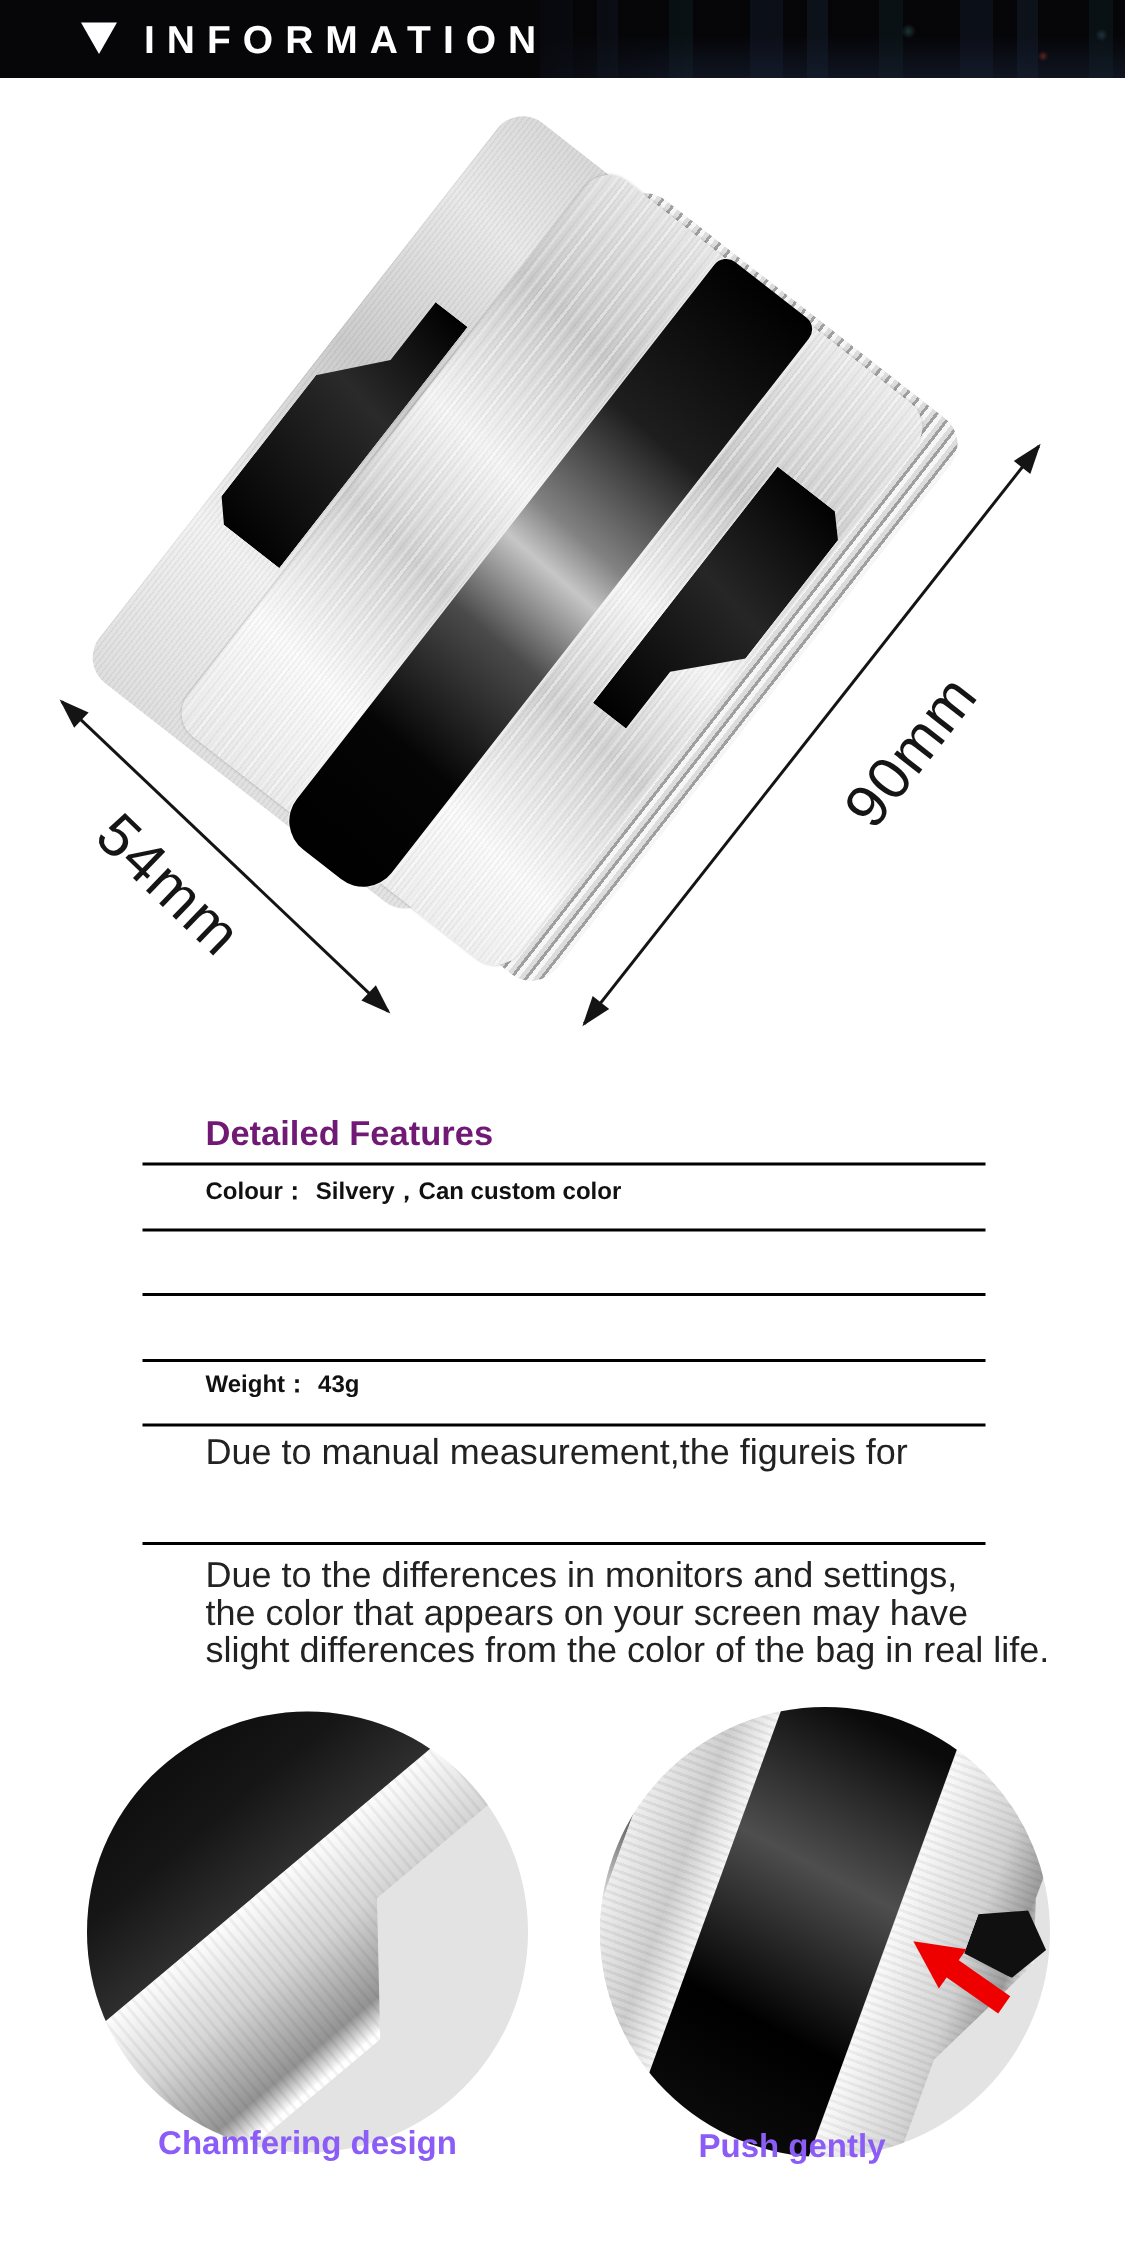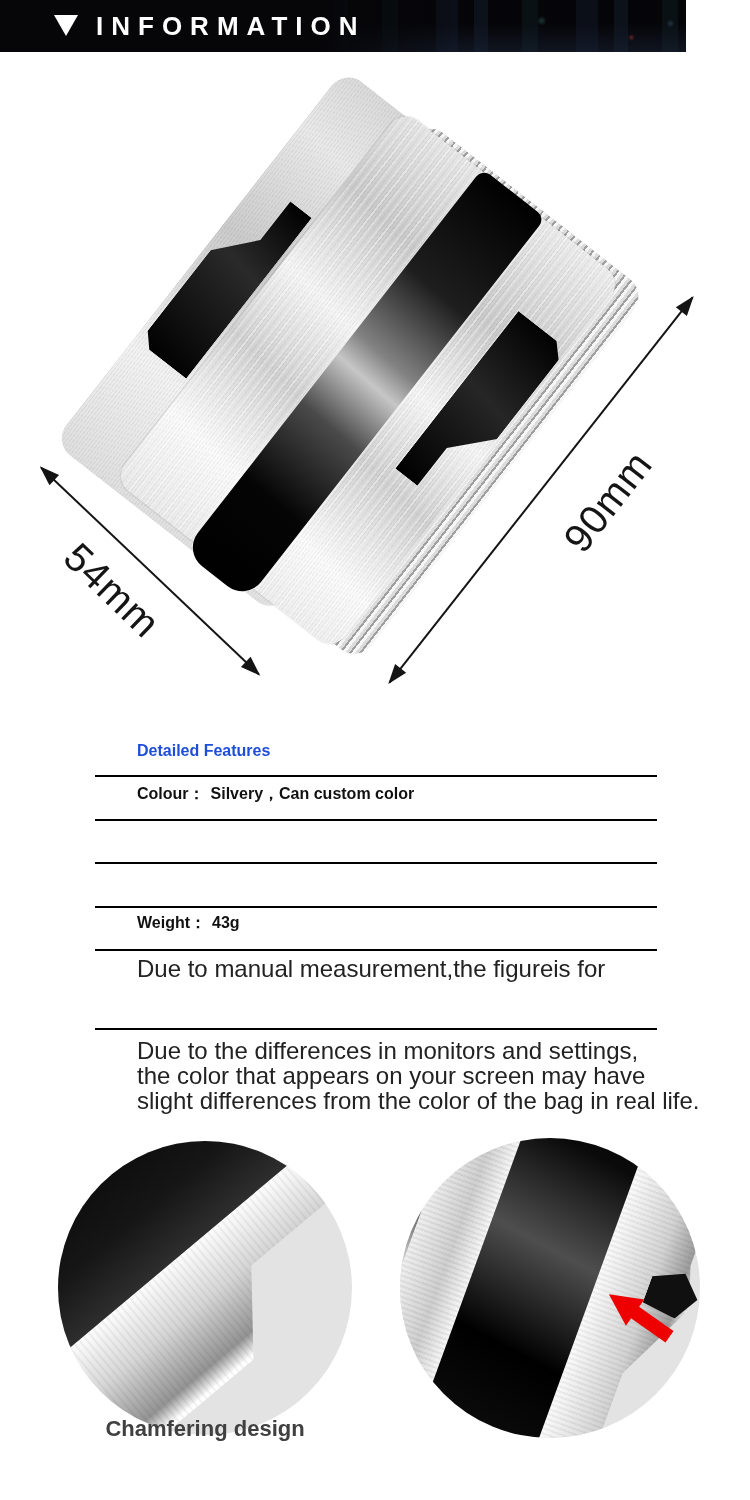--- a/index.html
+++ b/index.html
@@ -3,21 +3,21 @@
 <meta charset="utf-8">
 <style>
   html,body{margin:0;padding:0;background:#ffffff;}
   .page{
     position:relative;width:750px;height:1500px;margin:0;
     background:#ffffff;overflow:hidden;
     font-family:"Liberation Sans", sans-serif;
     -webkit-font-smoothing:antialiased;
   }
   
-  .hdr{position:absolute;left:0;top:0;width:686px;height:52px;background:#060609;overflow:hidden;}
+  .hdr{position:absolute;left:0;top:0;width:750px;height:52px;background:#060609;overflow:hidden;}
   .hdr-city{
     position:absolute;right:0;top:0;width:390px;height:52px;opacity:.85;
     background:
       radial-gradient(circle 5px at 86% 72%, rgba(190,60,50,.55), rgba(190,60,50,0) 70%),
       radial-gradient(circle 7px at 63% 40%, rgba(90,190,180,.30), rgba(90,190,180,0) 70%),
       radial-gradient(circle 6px at 96% 45%, rgba(120,170,220,.25), rgba(120,170,220,0) 70%),
       linear-gradient(0deg, rgba(30,42,66,.50), rgba(8,10,16,0) 55%),
       repeating-linear-gradient(90deg,
         rgba(24,34,56,.38) 0 22px, rgba(6,8,12,.05) 22px 38px,
         rgba(34,52,78,.30) 38px 52px, rgba(6,8,12,.05) 52px 86px,
@@ -84,21 +84,21 @@
   .dim-line::after{right:-2px;border-left:20px solid #141414;}
   .dim-54{left:0px;top:518px;width:300px;transform:rotate(43.5deg);}   
   .dim-90{left:296px;top:437px;width:490px;transform:rotate(-51.8deg);}
   .dim-label{
     position:absolute;width:140px;text-align:center;color:#151515;
     font-size:40px;font-weight:400;letter-spacing:1px;
   }
   .lab-54{left:42px;top:516px;transform:rotate(44deg);}   
   .lab-90{left:538px;top:427px;transform:rotate(-52deg);} 
   
-  .f-title{position:absolute;left:137px;top:742px;font-size:16px;font-weight:bold;color:#1d4ed8;}
+  .f-title{position:absolute;left:137px;top:742px;font-size:23px;font-weight:bold;color:#701a75;}
   .divider{position:absolute;left:95px;width:562px;height:2px;background:#000;}
   .d1{top:775px;} .d2{top:819px;} .d3{top:862px;} .d4{top:906px;} .d5{top:949px;} .d6{top:1028px;}
   .f-row{position:absolute;left:137px;font-size:16px;font-weight:bold;color:#111;white-space:pre;}
   .r1{top:784px;} .r2{top:827px;} .r3{top:870px;} .r4{top:913px;}
   .f-row .lab{margin-right:6px;}
   .f-note{position:absolute;left:137px;font-size:24px;color:#222;line-height:26px;}
   .n1{top:956px;} .n2{top:1038px;line-height:25px;}
   
   .circle{position:absolute;border-radius:50%;overflow:hidden;background:#e3e3e3;}
   .circ-left{left:58px;top:1141px;width:294px;height:294px;}
@@ -126,21 +126,21 @@
       repeating-linear-gradient(0deg, rgba(0,0,0,.05) 0 2px, rgba(255,255,255,0) 2px 5px),
       linear-gradient(90deg,#fafafa,#d2d2d2 55%,#9c9c9c 85%,#f2f2f2);
     clip-path:polygon(0 0, 86% 0, 86% 35%, 100% 44%, 58% 62%, 58% 100%, 0 100%);}
   .cr-blob{position:absolute;left:70%;top:37%;width:11%;height:10%;background:#101010;
     clip-path:polygon(0 30%, 60% 0, 100% 45%, 70% 100%, 0 90%);}
   .push-arrow{position:absolute;left:202px;top:162px;width:76px;height:32px;transform:rotate(35deg);}
   .push-arrow .head{position:absolute;left:0;top:0;width:0;height:0;
     border-top:16px solid transparent;border-bottom:16px solid transparent;
     border-right:32px solid #ee0000;}
   .push-arrow .tail{position:absolute;left:28px;top:9px;width:46px;height:14px;background:#ee0000;}
-  .caption{position:absolute;font-size:22px;font-weight:bold;color:#404040;text-align:center;}
+  .caption{position:absolute;font-size:22px;font-weight:bold;color:#8b5cf6;text-align:center;}
   .cap-left{left:58px;top:1416px;width:294px;}
   .cap-right{left:398px;top:1418px;width:260px;}
 </style>
 </head>
 <body>
 
 <div class="page">
 
   <div class="hdr">
     <div class="hdr-city"></div>
@@ -201,14 +201,15 @@
       <div class="cr-s4"></div>
       <div class="cr-blob"></div>
     </div>
     <div class="push-arrow">
       <div class="head"></div>
       <div class="tail"></div>
     </div>
   </div>
 
   <div class="caption cap-left">Chamfering design</div>
+  <div class="caption cap-right">Push gently</div>
 
 </div>
 
 </body></html>

